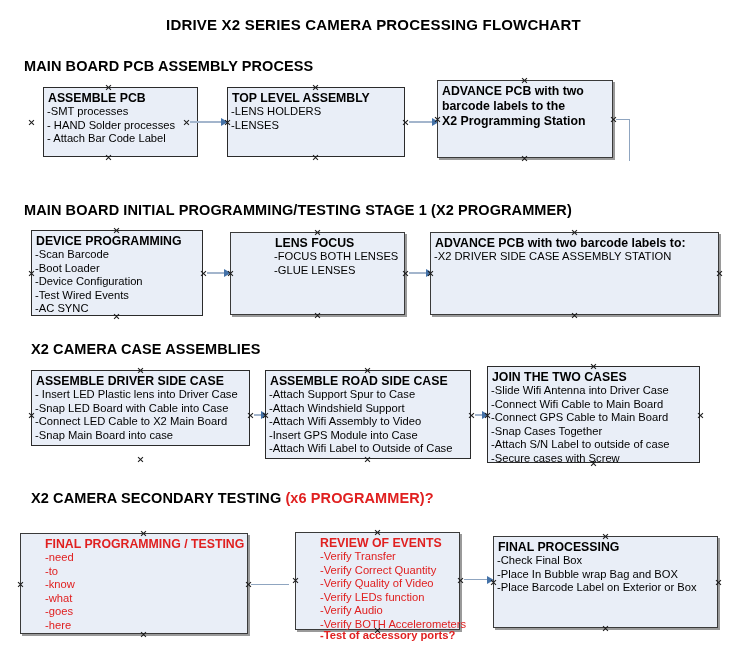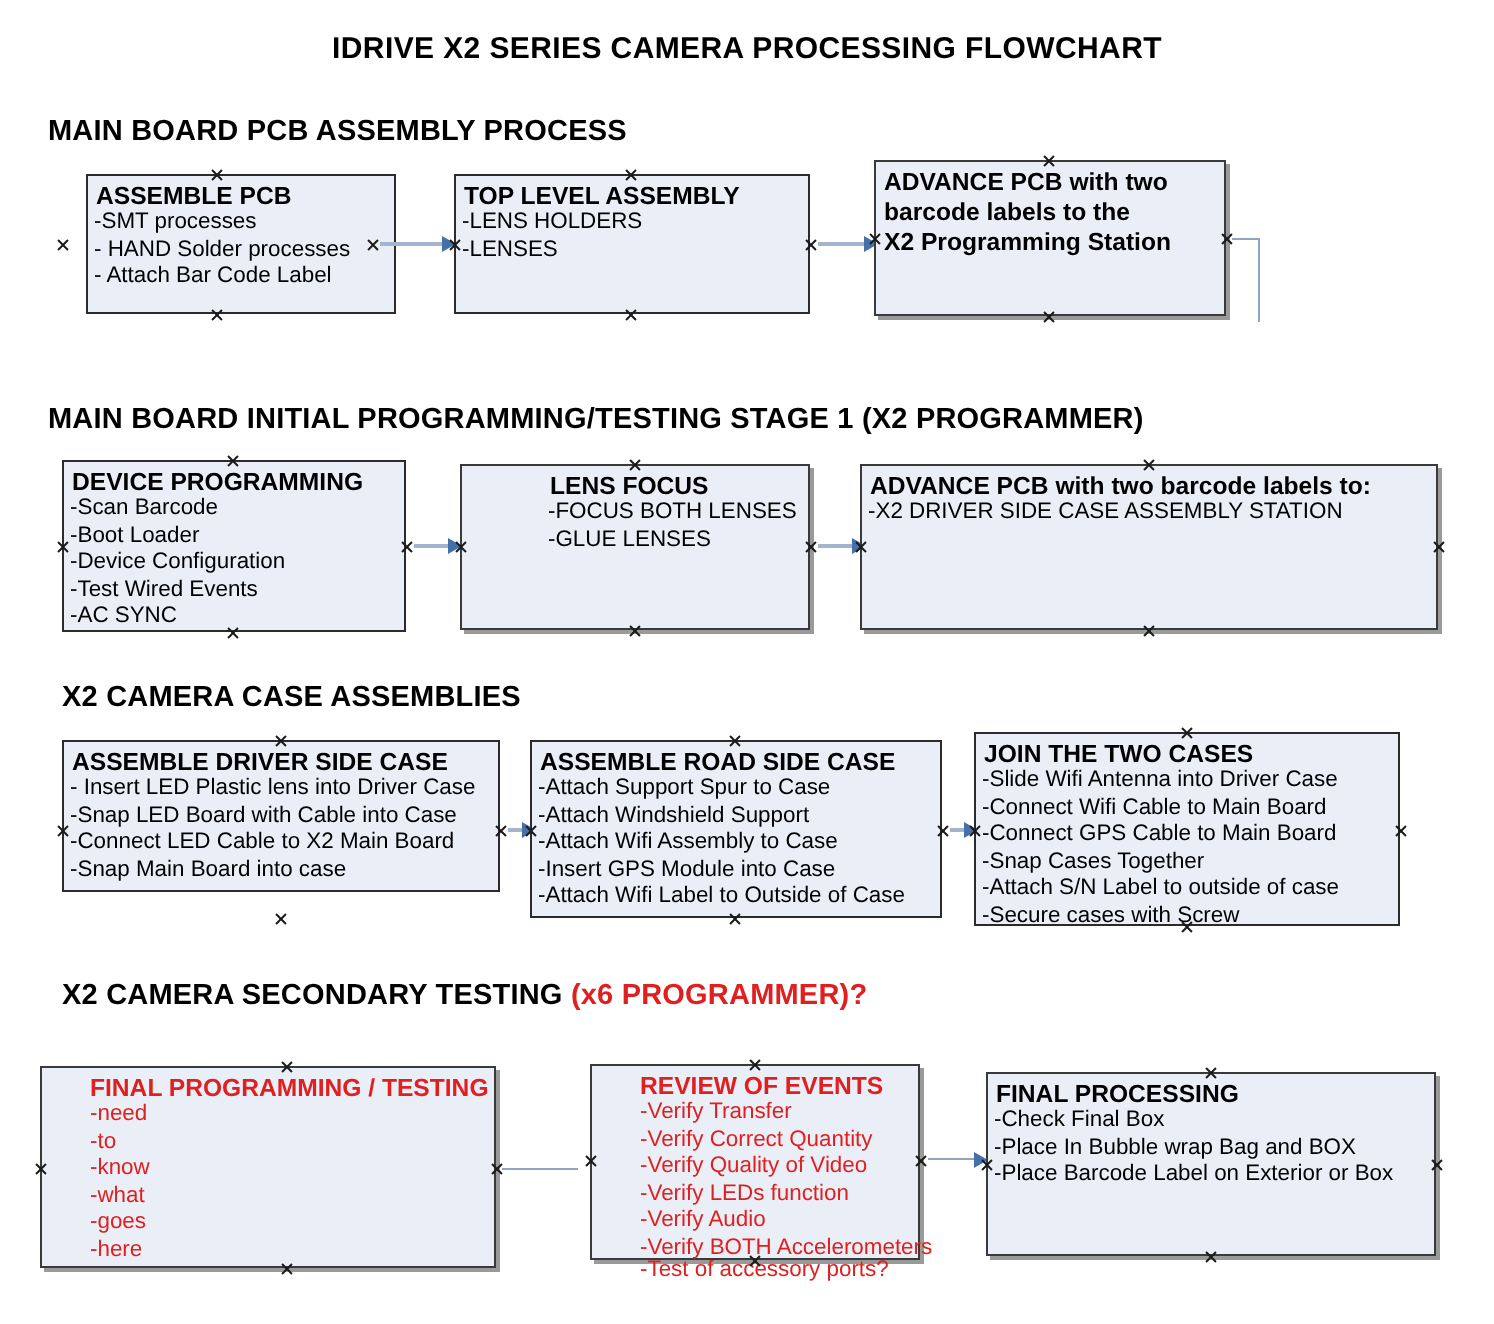--- a/index.html
+++ b/index.html
@@ -36,21 +36,21 @@
   .node .ttl{
     display:block;font-size:12.3px;font-weight:bold;line-height:14px;
     padding:1px 3px 0 4px;white-space:nowrap;
   }
   .node .li{
     display:block;font-size:11.2px;line-height:13.6px;
     padding:0 3px 0 3px;white-space:nowrap;
   }
   .node.red .ttl,.node.red .li{color:#e02020;padding-left:24px;}
   .node .li.overflow{
-    position:absolute;left:0;bottom:-14px;white-space:nowrap;
+    position:absolute;left:0;bottom:-14px;white-space:nowrap;font-weight:bold;
   }
 
   
   .hx{position:absolute;width:7px;height:7px;pointer-events:none;}
   .hx:before,.hx:after{
     content:"";position:absolute;left:0;top:3px;width:7px;height:1px;
     background:#1b1b1b;
   }
   .hx:before{transform:rotate(45deg);}
   .hx:after{transform:rotate(-45deg);}
@@ -167,21 +167,21 @@
   <div class="hx" style="left:27.5px;top:411.5px;"></div>
   <div class="hx" style="left:246.5px;top:411.5px;"></div>
 
   <div class="conn" style="left:254px;top:414px;width:9px;"></div>
   <div class="arrowhead" style="left:261px;top:411px;"></div>
 
   <div class="node" style="left:265px;top:370px;width:206px;height:89px;">
     <span class="ttl">ASSEMBLE ROAD SIDE CASE</span>
     <span class="li">-Attach Support Spur to Case</span>
     <span class="li">-Attach Windshield Support</span>
-    <span class="li">-Attach Wifi Assembly to Case</span>
+    <span class="li">-Attach Wifi Assembly to Video</span>
     <span class="li">-Insert GPS Module into Case</span>
     <span class="li">-Attach Wifi Label to Outside of Case</span>
   </div>
   <div class="hx" style="left:364px;top:366.5px;"></div>
   <div class="hx" style="left:364px;top:455.5px;"></div>
   <div class="hx" style="left:261.5px;top:411.5px;"></div>
   <div class="hx" style="left:467.5px;top:411.5px;"></div>
 
   <div class="conn" style="left:475px;top:414px;width:9px;"></div>
   <div class="arrowhead" style="left:482px;top:411px;"></div>

